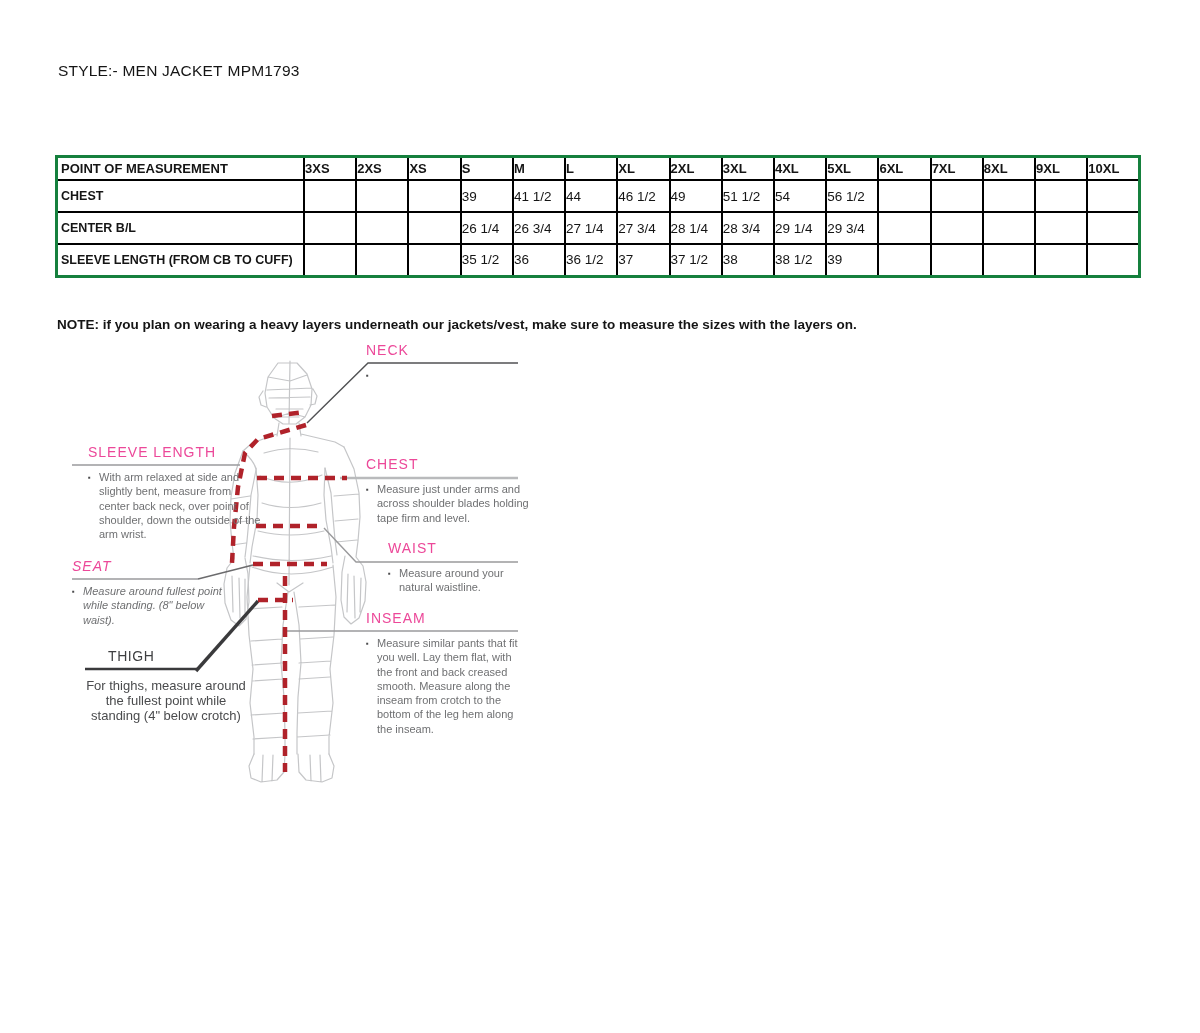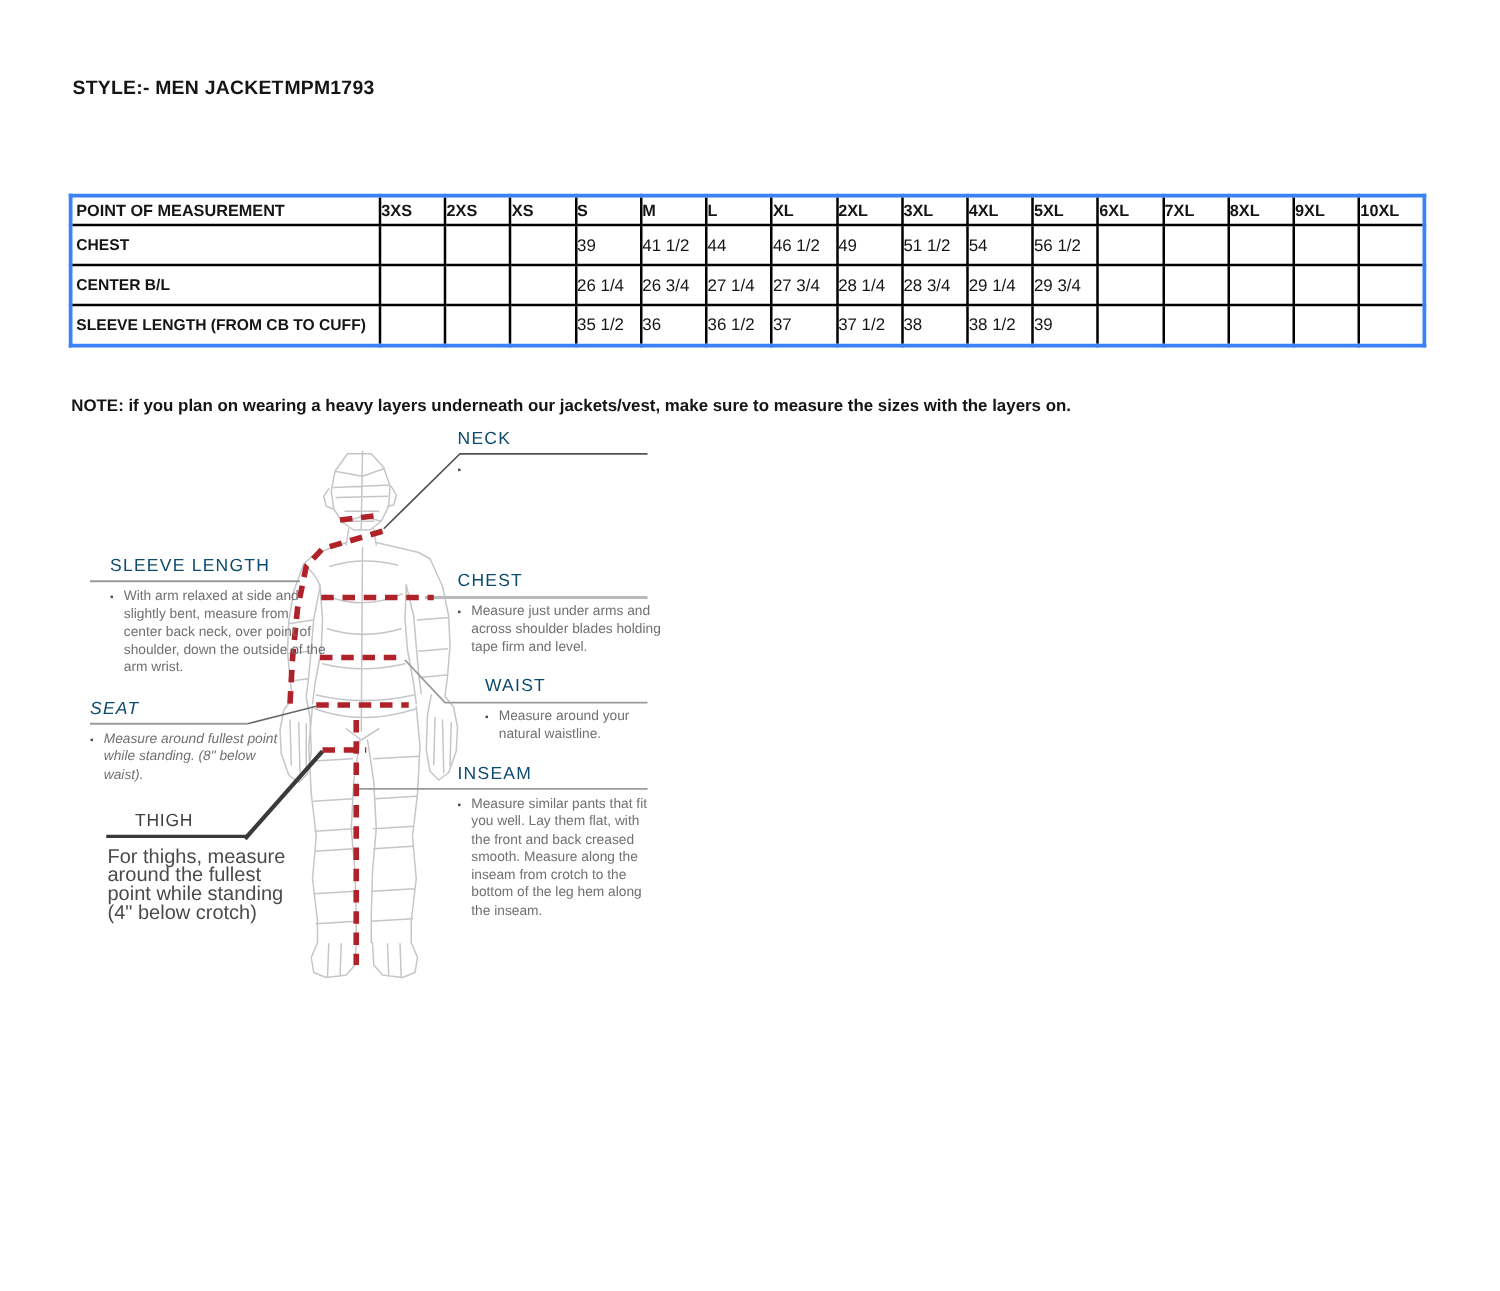--- a/index.html
+++ b/index.html
@@ -1,53 +1,53 @@
 <!DOCTYPE html>
 <html><head>
 <meta charset="utf-8">
 <style>
   html,body{margin:0;padding:0;background:#fff;}
   .page{position:relative;width:1200px;height:1033px;background:#fff;overflow:hidden;
         font-family:"Liberation Sans",sans-serif;color:#151515;}
 
   
-  .title-row{position:absolute;left:58px;top:62px;font-weight:bold;font-size:15.5px;
+  .title-row{position:absolute;left:58px;top:62px;font-weight:normal;font-size:15.5px;
              letter-spacing:.2px;white-space:nowrap;}
   .title-row .style-label{display:inline-block;width:165px;}
 
   
   table.size-table{position:absolute;left:55px;top:155px;width:1086px;
                    border-collapse:collapse;table-layout:fixed;
-                   border:3px solid #3b82f6;background:#fff;}
+                   border:3px solid #15803d;background:#fff;}
   table.size-table th, table.size-table td{border:2px solid #000;padding:0;overflow:hidden;}
   table.size-table thead th{height:21px;font-size:13px;font-weight:bold;text-align:left;}
   table.size-table thead th:first-child{width:242px;text-align:left;padding-left:3px;}
   table.size-table tbody tr{height:32px;}
   table.size-table tbody th.rowlabel{text-align:left;padding-left:3px;font-size:12.5px;font-weight:bold;}
   table.size-table tbody td{text-align:left;font-size:13.5px;font-weight:400;}
 
   
   .note{position:absolute;left:57px;top:303px;font-size:13.5px;font-weight:bold;white-space:nowrap;}
 
   
   .diagram{position:absolute;left:0;top:335px;width:1200px;height:470px;}
   .diagram svg{position:absolute;left:0;top:0;}
   .guide-sec{position:absolute;}
-  .guide-heading{font-size:14px;line-height:15px;letter-spacing:1px;color:#0c4a6e;}
+  .guide-heading{font-size:14px;line-height:15px;letter-spacing:1px;color:#ec4899;}
   .guide-desc{margin-top:10px;font-size:11px;line-height:14.3px;color:#6f7072;position:relative;padding-left:11px;}
   .guide-desc .bullet{position:absolute;left:0;top:1px;font-size:8px;color:#4c4c4e;}
   .sec-neck{left:366px;top:8px;width:158px;}
   .sec-chest{left:366px;top:122px;width:170px;}
   .sec-waist{left:366px;top:206px;width:152px;margin-left:22px;}
   .sec-inseam{left:366px;top:276px;width:162px;}
   .sec-sleeve-length{left:88px;top:110px;width:176px;}
   .sec-seat{left:72px;top:224px;width:162px;font-style:italic;}
   .sec-thigh{left:86px;top:314px;width:160px;}
   .sec-thigh .guide-heading{color:#3e3f41;letter-spacing:.6px;margin-left:22px;}
-  .sec-thigh .guide-desc{margin-top:14px;font-size:16px;line-height:15px;color:#4a4b4d;padding-left:0;}
+  .sec-thigh .guide-desc{margin-top:14px;font-size:13px;line-height:15px;color:#4a4b4d;padding-left:0;text-align:center;}
 </style>
 </head>
 <body>
 
 <div class="page">
 
   <div class="title-row">
     <span class="style-label">STYLE:- MEN JACKET</span>
     <span class="style-code">MPM1793</span>
   </div>

